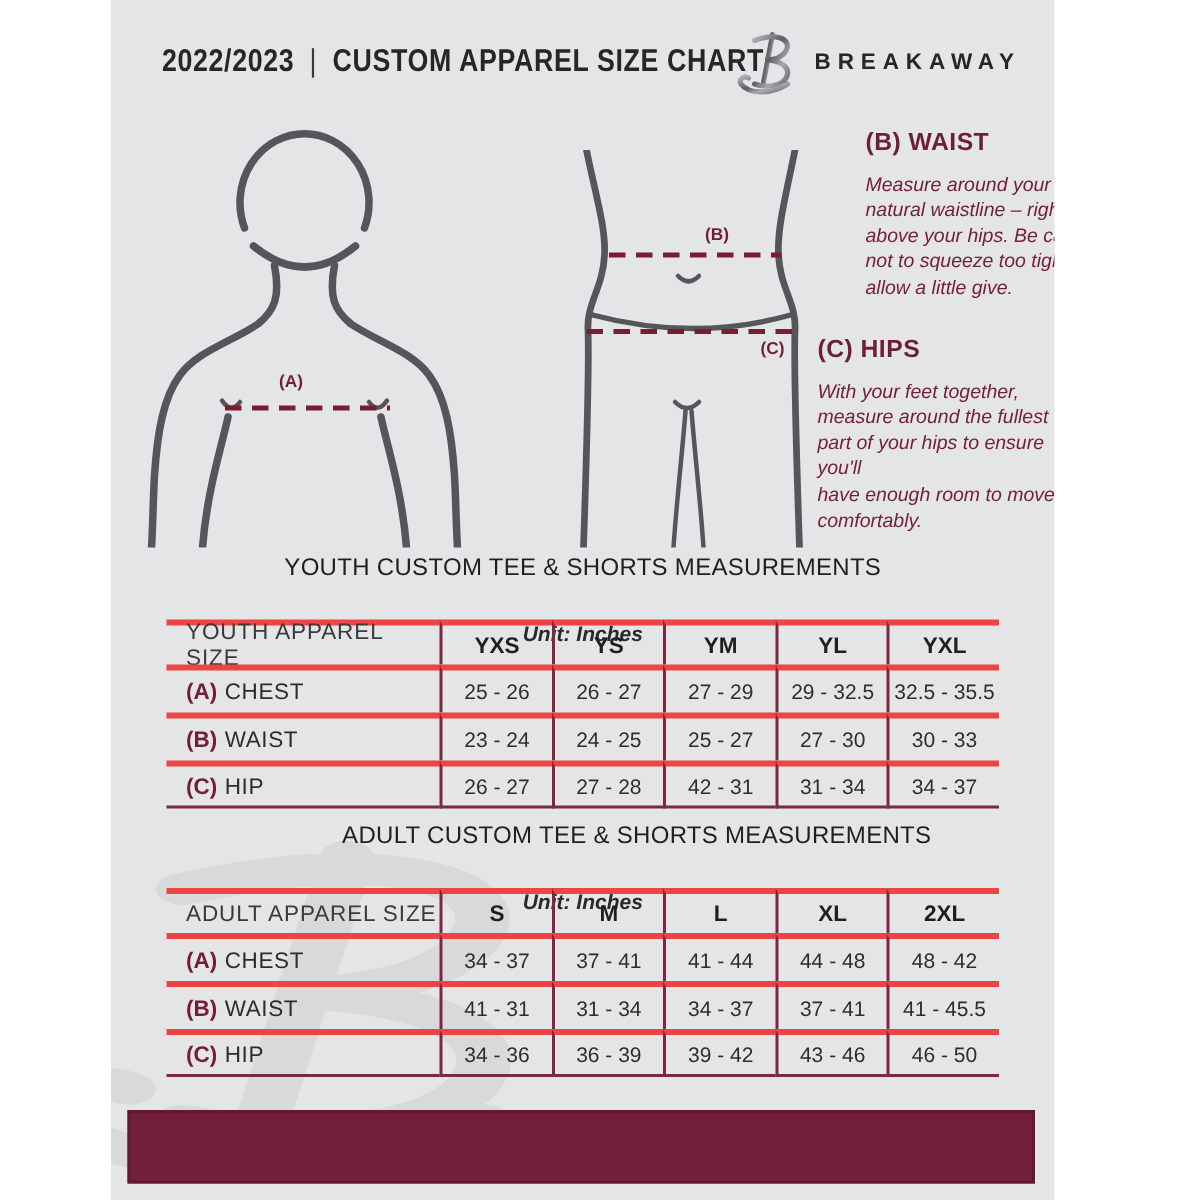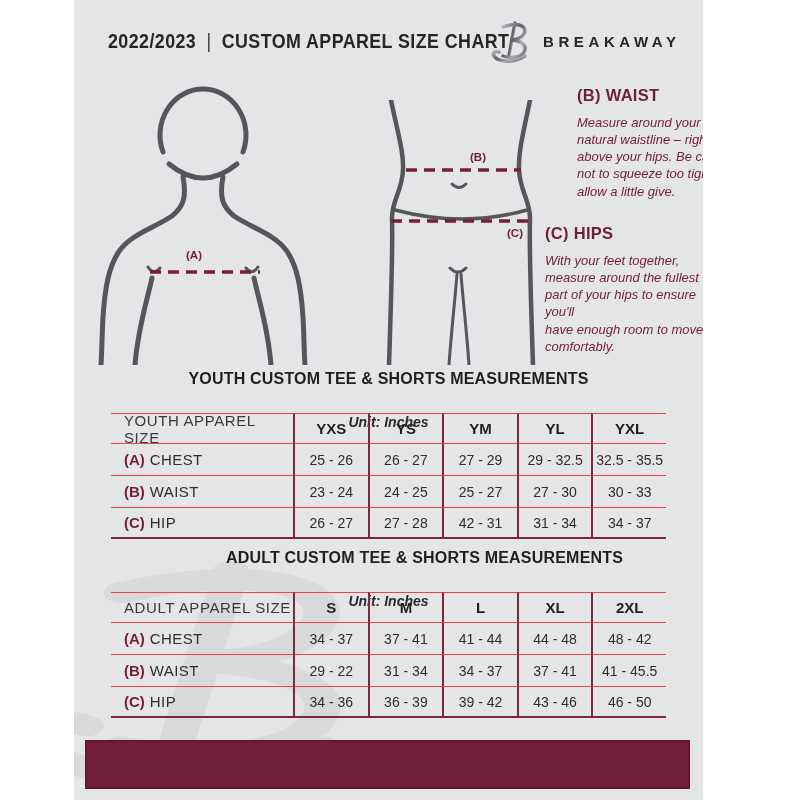--- a/index.html
+++ b/index.html
@@ -35,38 +35,38 @@
   
   .instr { position:absolute; color:#75203a; }
   .instr h3 { margin:0 0 9px 0; font-size:16.5px; font-weight:bold; color:#6e1f38; letter-spacing:0.3px; }
   .instr p  { margin:0; font-size:13px; font-style:italic; line-height:1.32; white-space:pre-line; }
   .instr-chest { left:176px; top:88px;  width:160px; }
   .instr-waist { left:471px; top:86px;  width:158px;margin-left:32px; }
   .instr-hips  { left:471px; top:224px; width:164px; }
   
   .sec-title {
     position:absolute; left:0; width:629px; text-align:center;
-    font-size:16px; font-weight:bold; color:#1f1f1f; letter-spacing:0.2px;
+    font-size:16px; font-weight:normal; color:#1f1f1f; letter-spacing:0.2px;
   }
   .sec-unit {
     position:absolute; left:0; width:629px; text-align:center;
     font-size:14px; font-style:italic; font-weight:bold; color:#2a2a2a;margin-top:24px;
   }
   .t-youth-title { top:370px; } .t-youth-unit { top:390px; }
   .t-adult-title { top:549px;margin-left:36px; } .t-adult-unit { top:569px; }
   
   .size-table {
     position:absolute; left:37px; width:555px;
     display:grid; grid-template-columns:182px repeat(5,1fr);
   }
   .tbl-youth { top:413px; }
   .tbl-adult { top:592px; }
   .size-table > div {
     display:flex; align-items:center; justify-content:center;
-    border-top:1px solid #ef4444; height:32px;
+    border-top:4px solid #ef4444; height:32px;
     font-size:14px; color:#2d2d2d;
   }
   .size-table > div.hcell { height:30px; font-size:15px; font-weight:bold; color:#1f1f1f; }
   .size-table > div.first {
     justify-content:flex-start; padding-left:13px;
   }
   .size-table > div.hfirst { font-weight:normal; color:#3a3a3a; letter-spacing:0.6px; font-size:15px; }
   .size-table > div.colsep { border-left:2px solid #7d2840; }
   .size-table > div.lastrow { border-bottom:2px solid #7d2840; }
   .rowmark { color:#731d36; font-weight:bold; margin-right:5px; font-size:15px; }
@@ -215,21 +215,21 @@
       <div class="colsep">34 - 37</div>
       <div class="colsep">37 - 41</div>
       <div class="colsep">41 - 44</div>
       <div class="colsep">44 - 48</div>
       <div class="colsep">48 - 42</div>
 
       <div class="first">
           <span class="rowmark">(B)</span>
           <span class="rowlabel">WAIST</span>
         </div>
-      <div class="colsep">29 - 22</div>
+      <div class="colsep">41 - 31</div>
       <div class="colsep">31 - 34</div>
       <div class="colsep">34 - 37</div>
       <div class="colsep">37 - 41</div>
       <div class="colsep">41 - 45.5</div>
 
       <div class="first lastrow">
           <span class="rowmark">(C)</span>
           <span class="rowlabel">HIP</span>
         </div>
       <div class="colsep lastrow">34 - 36</div>

